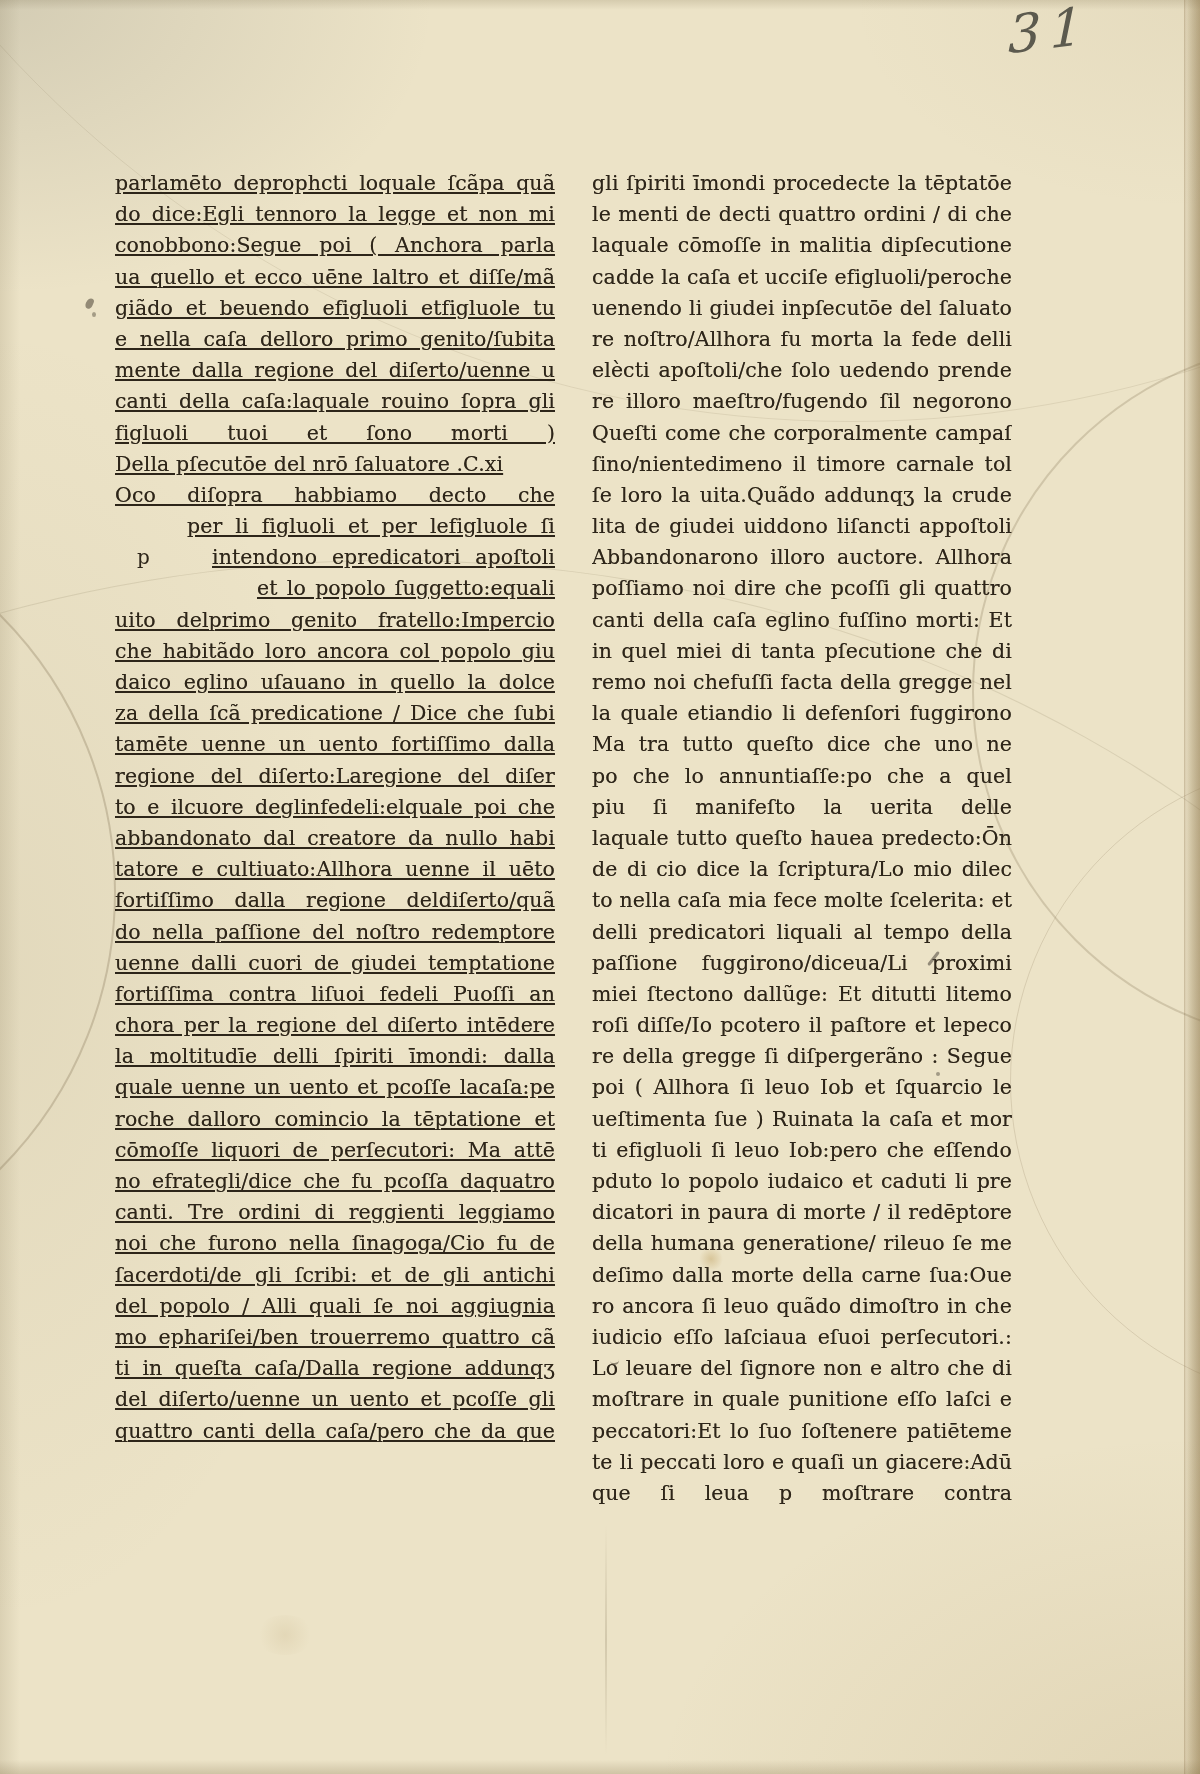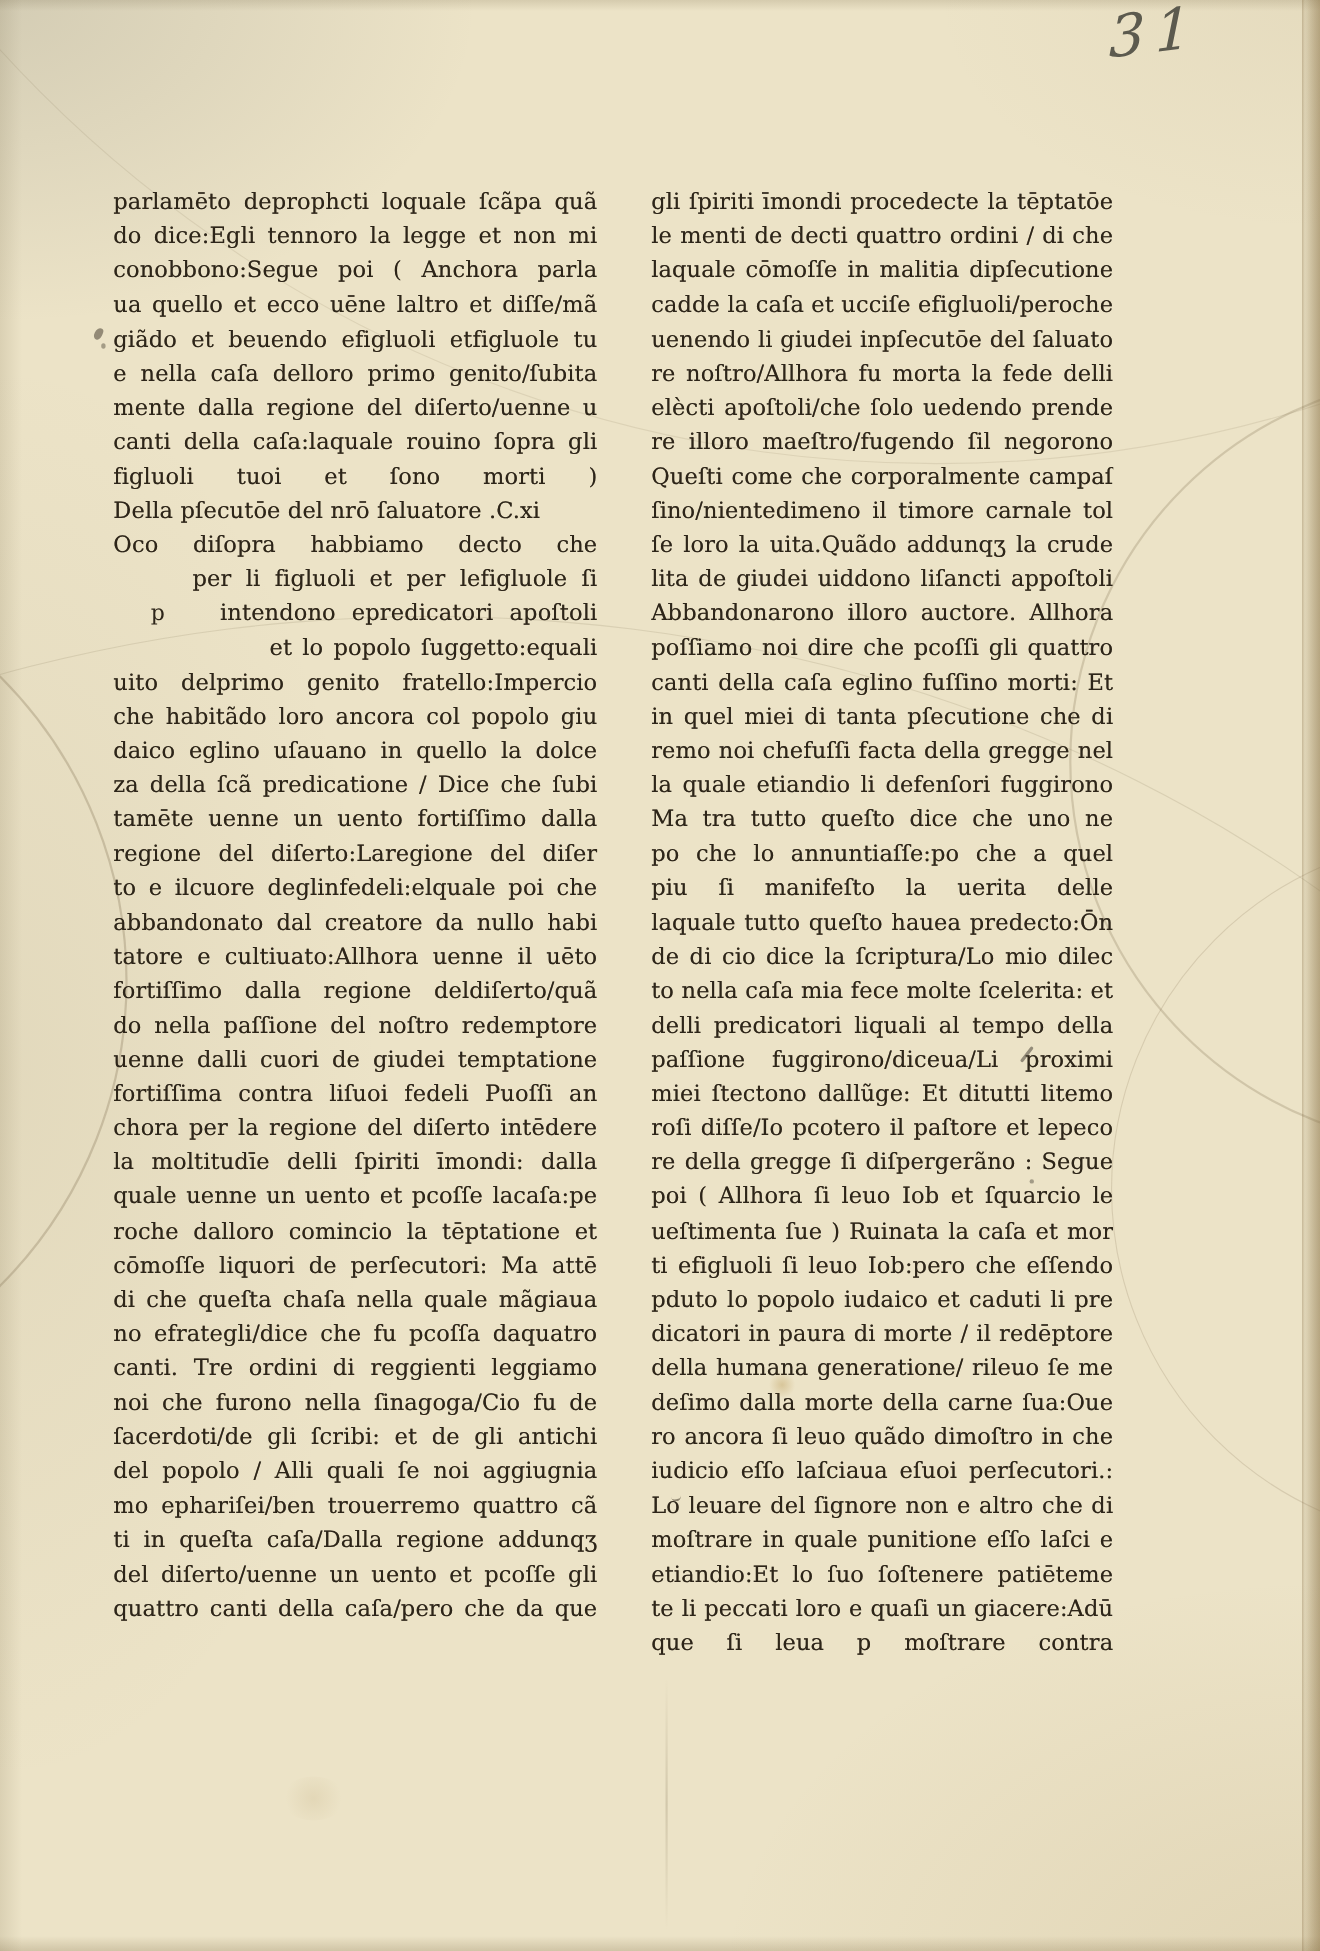--- a/index.html
+++ b/index.html
@@ -30,21 +30,21 @@
   .wm-right  { width:700px; height:700px; left:972px;  top:340px;  border:2px solid rgba(128,112,82,0.26); }
   .wm-right2 { width:640px; height:640px; left:1010px; top:760px;  border:1.5px solid rgba(128,112,82,0.20); }
   .wm-big    { width:2500px; height:2100px; left:-860px; top:560px; border:1.5px solid rgba(118,103,73,0.16); }
   .wm-big2   { width:2300px; height:2300px; left:-300px; top:-1880px; border:1.5px solid rgba(118,103,73,0.13); }
 
   .col {
     position:absolute; top:168px; color:#2d2519;
     font-size:20.5px; line-height:31.2px; letter-spacing:0.1px;
     text-shadow: 0 0 0.5px rgba(45,35,20,0.55);
   }
-  .col-left  { left:103px; width:440px; }
+  .col-left  { left:115px; width:440px;text-decoration:underline; }
   .col-right { left:592px; width:420px; }
   .line { height:31.2px; text-align:justify; text-align-last:justify; text-justify:inter-word; overflow:hidden; }
   .col-left .line:nth-child(10) { text-align-last:left; }
   .col-left .line:nth-child(12) { padding-left:72px; }
   .col-left .line:nth-child(13) { padding-left:97px; }
   .col-left .line:nth-child(14) { padding-left:142px; }
 
   .guide-letter {
     position:absolute; left:137px; top:547px; color:#2d2519;
     font-size:20px; line-height:20px;
@@ -107,21 +107,20 @@
       <div class="line">tatore e cultiuato:Allhora uenne il uēto</div>
       <div class="line">fortiſſimo dalla regione deldiſerto/quã</div>
       <div class="line">do nella paſſione del noſtro redemptore</div>
       <div class="line">uenne dalli cuori de giudei temptatione</div>
       <div class="line">fortiſſima contra liſuoi fedeli Puoſſi an</div>
       <div class="line">chora per la regione del diſerto intēdere</div>
       <div class="line">la moltitudīe delli ſpiriti īmondi: dalla</div>
       <div class="line">quale uenne un uento et pcoſſe lacaſa:pe</div>
       <div class="line">roche dalloro comincio la tēptatione et</div>
       <div class="line">cōmoſſe liquori de perſecutori: Ma attē</div>
-      <div class="line">di che queſta chaſa nella quale mãgiaua</div>
       <div class="line">no efrategli/dice che fu pcoſſa daquatro</div>
       <div class="line">canti. Tre ordini di reggienti leggiamo</div>
       <div class="line">noi che furono nella ſinagoga/Cio fu de</div>
       <div class="line">ſacerdoti/de gli ſcribi: et de gli antichi</div>
       <div class="line">del popolo / Alli quali ſe noi aggiugnia</div>
       <div class="line">mo ephariſei/ben trouerremo quattro cã</div>
       <div class="line">ti in queſta caſa/Dalla regione addunqʒ</div>
       <div class="line">del diſerto/uenne un uento et pcoſſe gli</div>
       <div class="line">quattro canti della caſa/pero che da que</div>
     </div>
@@ -162,21 +161,21 @@
       <div class="line">ueſtimenta ſue ) Ruinata la caſa et mor</div>
       <div class="line">ti efigluoli ſi leuo Iob:pero che eſſendo</div>
       <div class="line">pduto lo popolo iudaico et caduti li pre</div>
       <div class="line">dicatori in paura di morte / il redēptore</div>
       <div class="line">della humana generatione/ rileuo ſe me</div>
       <div class="line">deſimo dalla morte della carne ſua:Oue</div>
       <div class="line">ro ancora ſi leuo quãdo dimoſtro in che</div>
       <div class="line">iudicio eſſo laſciaua eſuoi perſecutori.:</div>
       <div class="line">Lo leuare del ſignore non e altro che di</div>
       <div class="line">moſtrare in quale punitione eſſo laſci e</div>
-      <div class="line">etiandio:Et lo ſuo ſoſtenere patiēteme</div>
+      <div class="line">peccatori:Et lo ſuo ſoſtenere patiēteme</div>
       <div class="line">te li peccati loro e quaſi un giacere:Adū</div>
       <div class="line">que ſi leua p moſtrare contra lipeccatori</div>
     </div>
 
   <div class="speck speck-a"></div>
   <div class="speck speck-b"></div>
   <div class="speck speck-c"></div>
   <div class="speck speck-d"></div>
   <div class="speck speck-e"></div>
   <div class="speck stain-a"></div>

